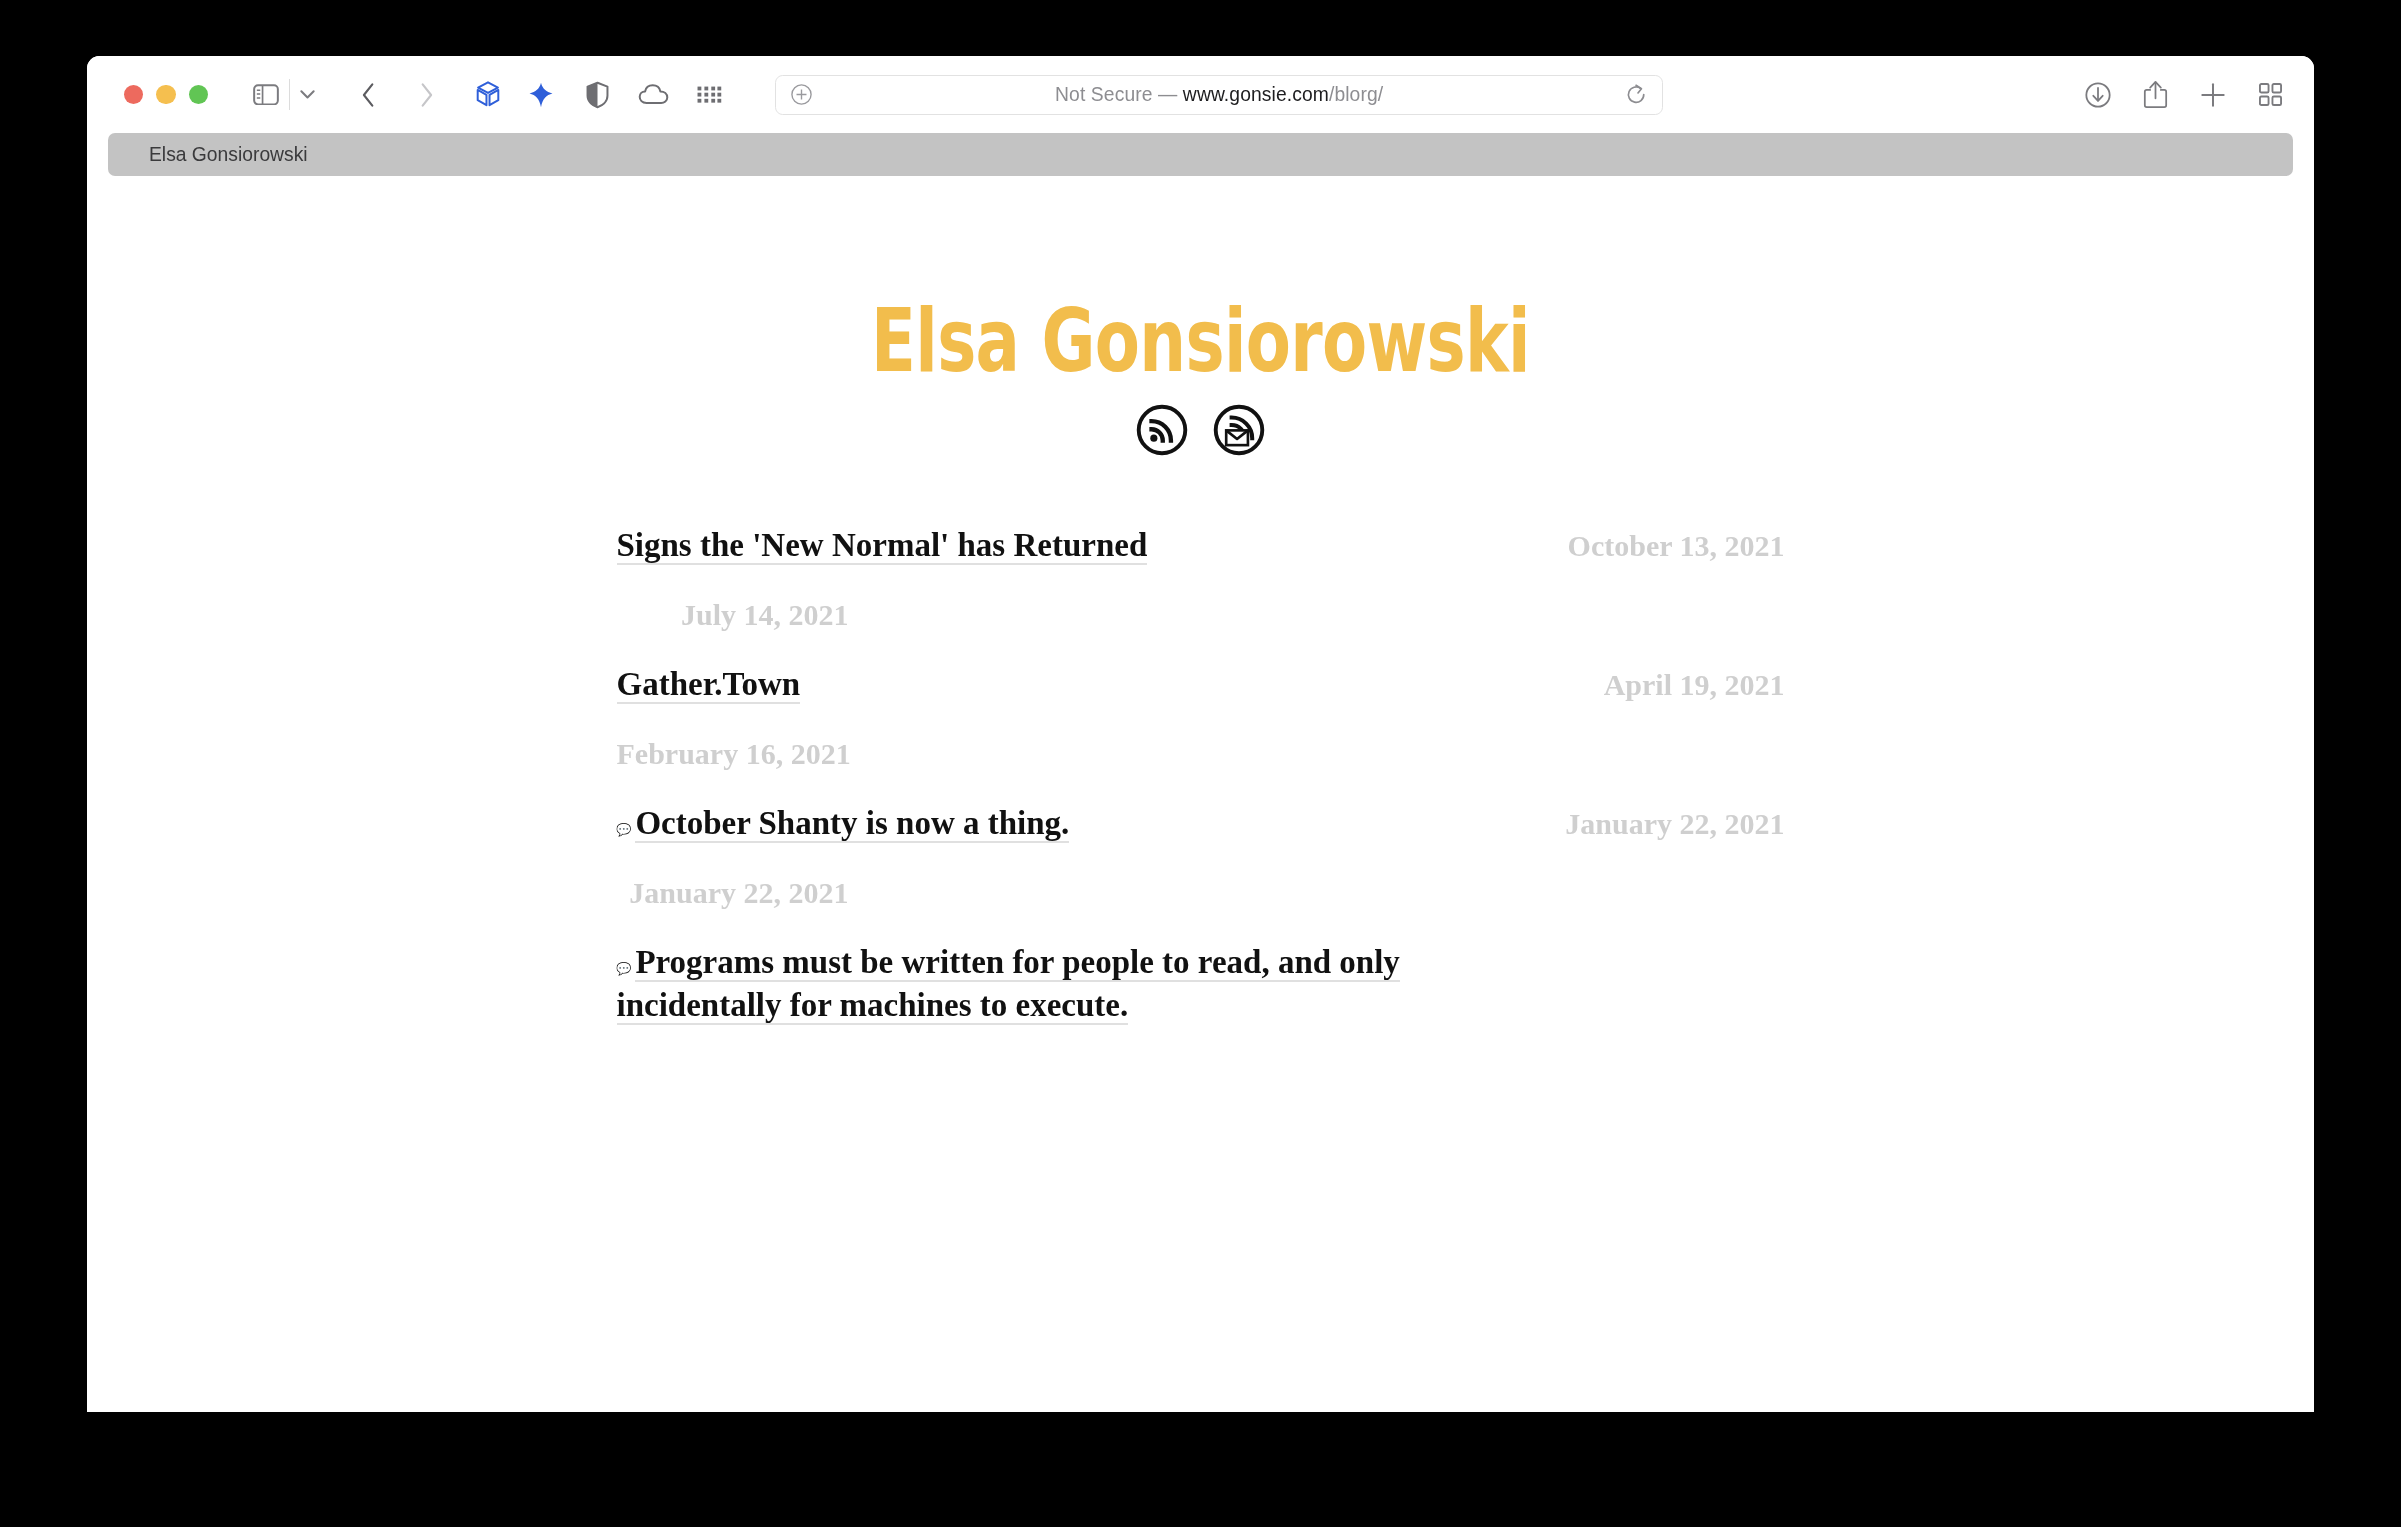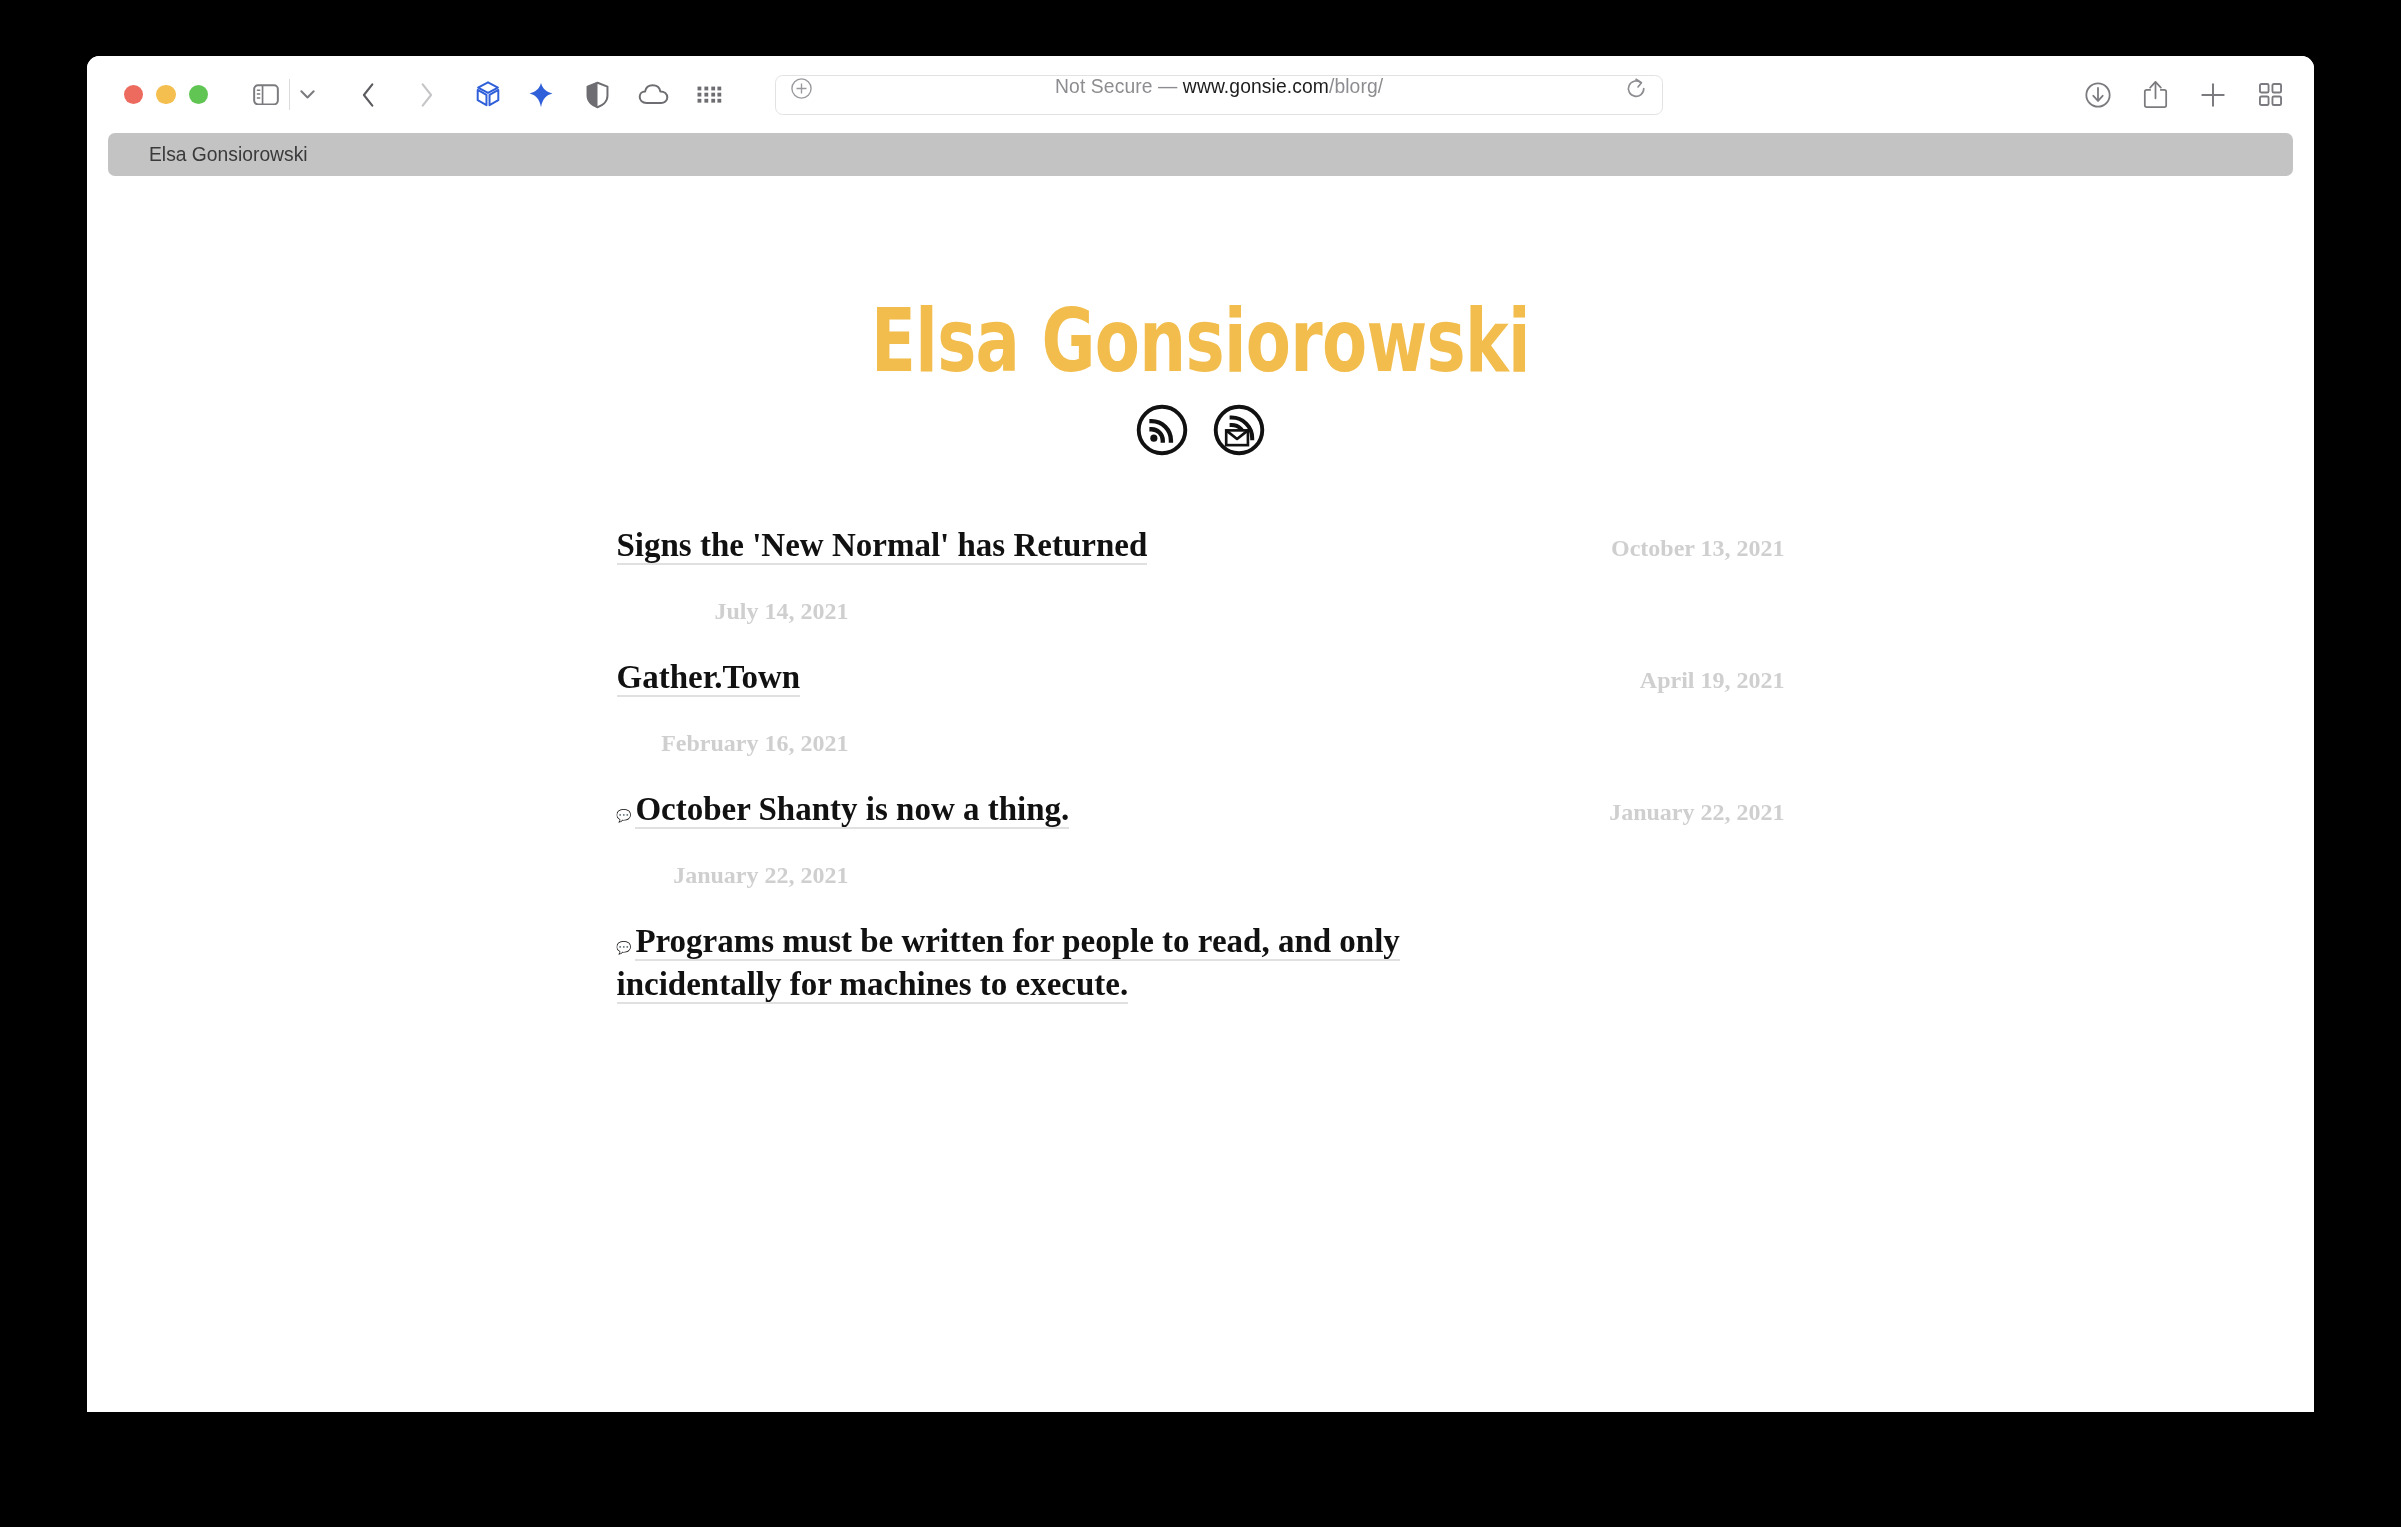--- a/index.html
+++ b/index.html
@@ -44,21 +44,21 @@
   .tb-sep{ width:0.8px; height:31px; background:#dcdcdc; margin:0 1.5px; }
 
   
   #url-field{
     flex:0 0 auto;
     width:888px;
     height:40px;
     margin:0 auto;
     border:1.2px solid #e2e2e2;
     border-radius:7.7px;
-    display:flex; align-items:flex-start;
+    display:flex; align-items:center;
     padding:0 12.4px;
     position:relative;
   }
   #url-text{
     flex:1;
     text-align:center;
     font-size:19.3px;
     color:#8d8d91;
     white-space:nowrap;
     letter-spacing:0.1px;
@@ -145,21 +145,21 @@
     text-decoration:none;
     border-bottom:2.3px solid #e0e0e0;
     max-width:1153px;
     display:inline;
     box-decoration-break:clone;
     -webkit-box-decoration-break:clone;
   }
   .post-title-wrap{ flex:1; padding-right:31px; }
   .post-date{
     font-family:"Liberation Serif","DejaVu Serif", serif;
-    font-size:24px;
+    font-size:30px;
     color:#cfcfcf;
     white-space:nowrap;
     flex:0 0 auto;
     width:232px;
     text-align:right;
   }
 </style>
 </head>
 <body>
 

